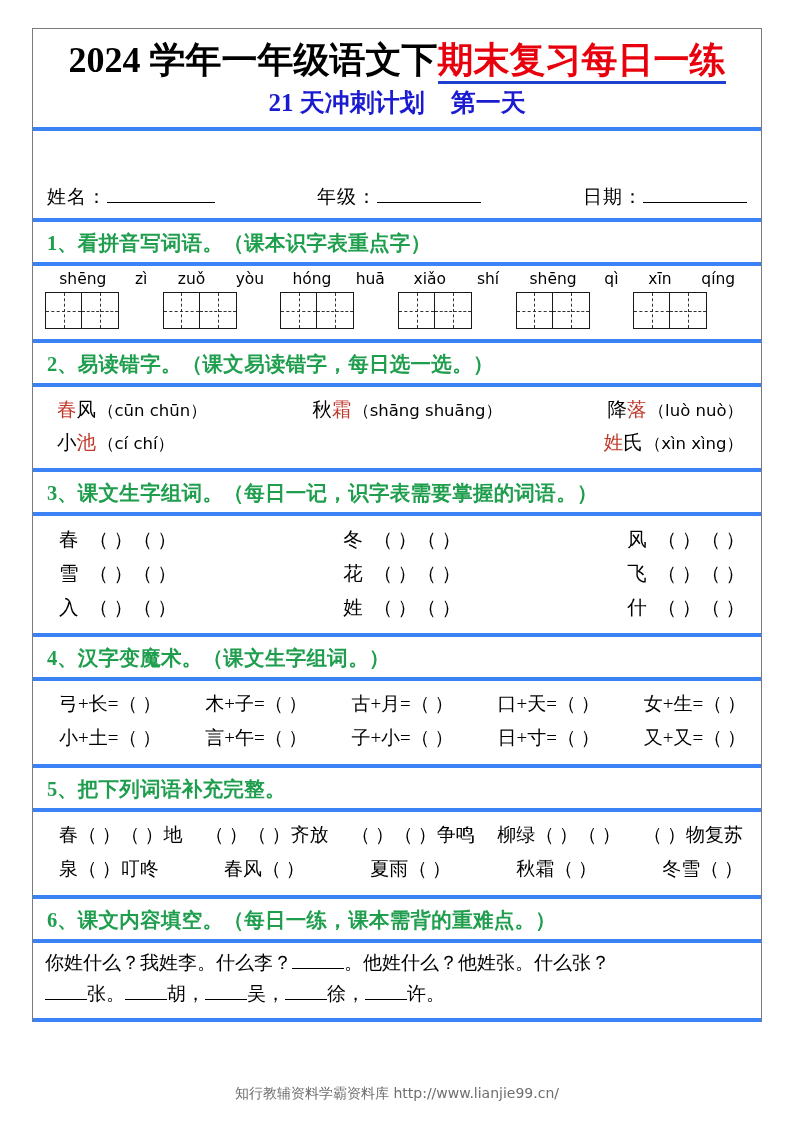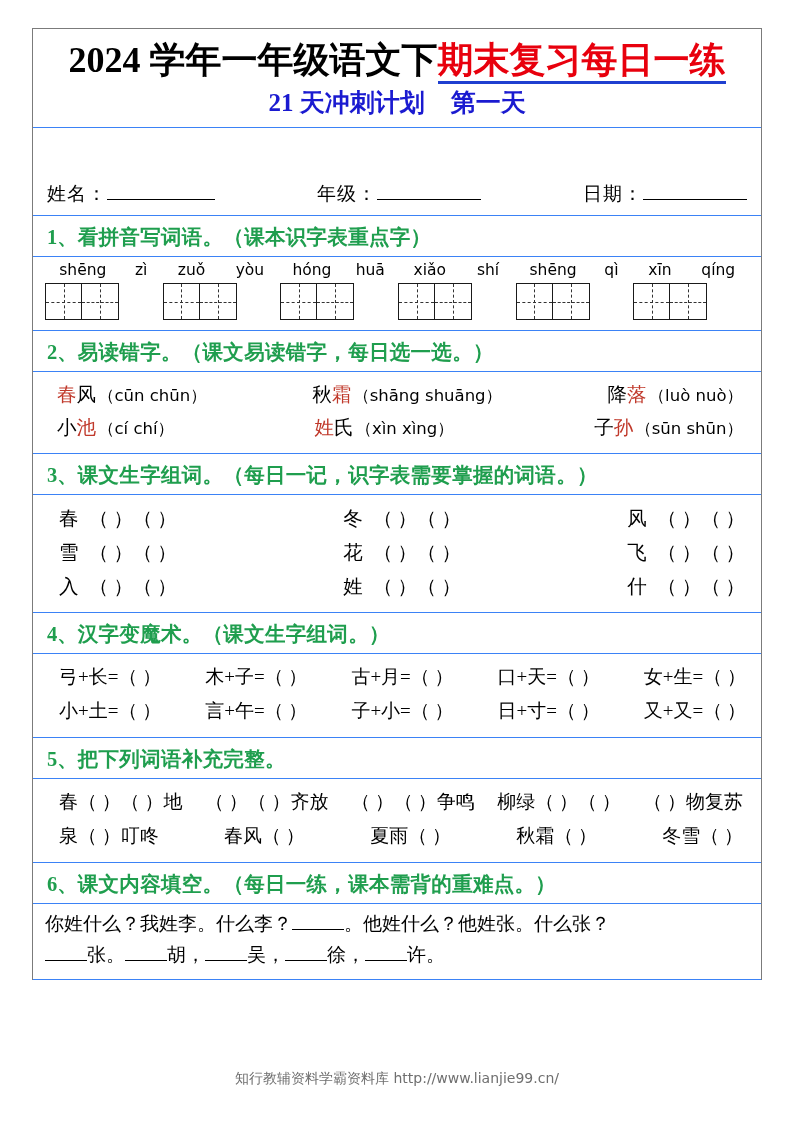--- a/index.html
+++ b/index.html
@@ -25,21 +25,21 @@
   }
 
   .sheet {
     border: 1px solid #7b7b7b;
     border-bottom: none;
     width: 100%;
     box-sizing: border-box;
   }
 
   .row {
-    border-bottom: 1px solid #3b82f6;
+    border-bottom: 4px solid #3b82f6;
     box-sizing: border-box;
   }
 
   
   .title-block {
     padding: 10px 6px 9px 6px;
     text-align: center;
   }
   .title-line1 {
     font-size: 36px;
@@ -205,21 +205,21 @@
     line-height: 1.62;
   }
   .ul-s { display: inline-block; border-bottom: 1.6px solid #000; width: 52px; }
   .ul-m { display: inline-block; border-bottom: 1.6px solid #000; width: 42px; }
 
   
   .footer {
     position: absolute;
     left: 0;
     right: 0;
-    bottom: 34px;
+    bottom: 19px;
     text-align: center;
     font-size: 14px;
     color: #6f6f6f;
     font-family: "DejaVu Sans", "Liberation Sans", sans-serif;
   }
 </style>
 </head>
 <body>
 
 <div class="page">
@@ -320,23 +320,20 @@
         <div class="q2-item">
           <span class="hz">降</span><span class="hz hz-red">落</span><span class="hz"></span><span class="py">（luò nuò）</span>
         </div>
       </div>
       <div class="q2-line">
         <div class="q2-item">
           <span class="hz">小</span><span class="hz hz-red">池</span><span class="hz"></span><span class="py">（cí chí）</span>
         </div>
         <div class="q2-item">
           <span class="hz"></span><span class="hz hz-red">姓</span><span class="hz">氏</span><span class="py">（xìn xìng）</span>
-        </div>
-        <div class="q2-item">
-          <span class="hz">子</span><span class="hz hz-red">孙</span><span class="hz"></span><span class="py">（sūn shūn）</span>
         </div>
       </div>
     </div>
 
     <div class="row sec-head">
       <span class="num">3、</span><span>课文生字组词。</span><span>（每日一记，识字表需要掌握的词语。）</span>
     </div>
 
     <div class="row sec-body">
       <div class="q3-line">

